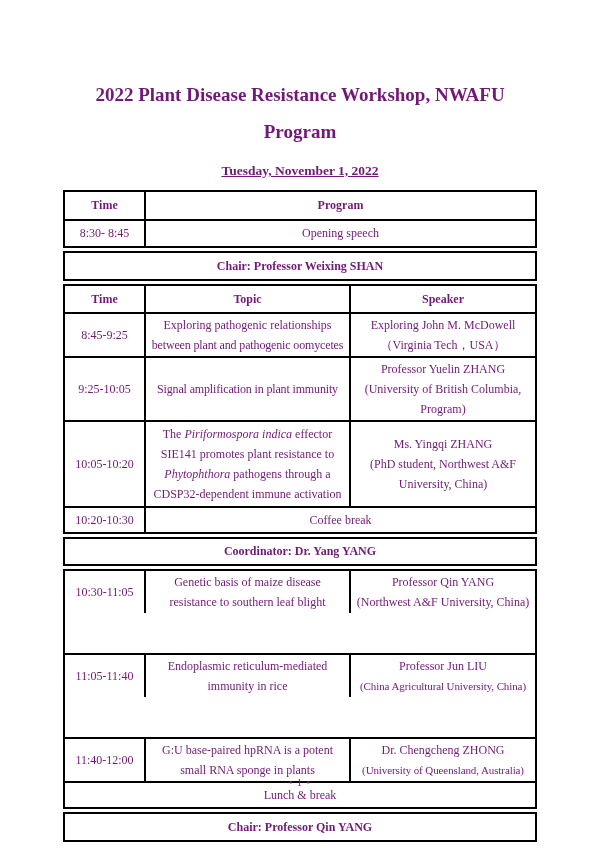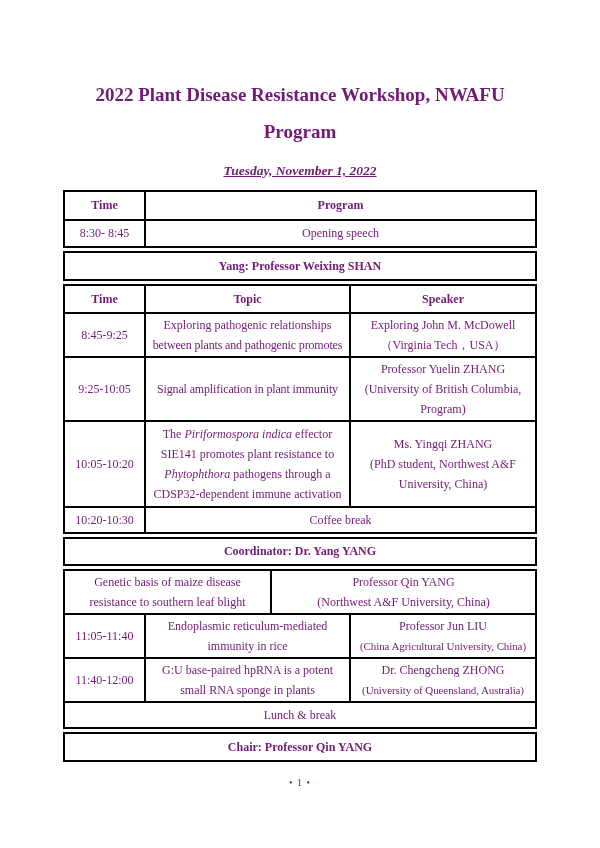--- a/index.html
+++ b/index.html
@@ -6,21 +6,21 @@
   html, body { margin: 0; padding: 0; }
   body { background: #e8e8e8; }
   .doc {
     width: 600px; height: 848px; background: #ffffff; position: relative;
     overflow: hidden; margin: 0 auto;
     font-family: "Liberation Serif", "DejaVu Serif", serif; color: #701a75;
   }
   .content { position: absolute; left: 63px; top: 0; width: 474px; }
   .title-1 { margin: 0; padding-top: 84px; font-size: 19px; font-weight: 700; text-align: center; line-height: 1.15; }
   .title-2 { margin: 15px 0 0 0; font-size: 19px; font-weight: 700; text-align: center; }
-  .date-heading { margin: 20px 0 0 0; font-size: 13.5px; font-weight: 700; font-style: italic; text-decoration: underline; text-align: center; }
+  .date-heading { margin: 20px 0 0 0; font-size: 13.5px; font-weight: 700; text-decoration: underline; text-align: center; }
   .block { border: 2px solid #000; margin-top: 3px; font-family: Liberation Serif, serif; }
   .block.first { margin-top: 11px; }
   .tr { display: flex; align-items: stretch; }
   .tr + .tr { border-top: 2px solid #000; }
   .td {
     display: flex; flex-direction: column; align-items: center; justify-content: center;
     text-align: center; font-size: 12px; line-height: 20px; padding: 1px 0;
     overflow: hidden;
   }
   .td + .td { border-left: 2px solid #000; }
@@ -30,21 +30,21 @@
   .full { flex: 1 1 auto; min-width: 0; }
   .bold { font-weight: 700; }
   .line { display: block; white-space: nowrap; }
   .line em { font-style: italic; }
   .fit { font-size: 11px; letter-spacing: -0.1px; }
   .snug { letter-spacing: -0.15px; }
   .rh25 { min-height: 25px; border-radius: 8px; }
   .rh26 { min-height: 26px; }
   .rh27 { min-height: 27px; }
   .rh40 { min-height: 40px; }
-  .rh42 { min-height: 42px; }
+  .rh42 { min-height: 42px; margin-top: 40px; }
   .rh64 { min-height: 64px; }
   .rh86 { min-height: 86px; }
   .footer { position: absolute; left: 0; top: 777px; width: 600px; text-align: center; font-size: 10px; letter-spacing: 1px; }
 </style>
 </head>
 <body>
 
 <div class="doc">
   <div class="content">
 
@@ -67,21 +67,21 @@
           </div>
         <div class="td full">
             <span class="line">Opening speech</span>
           </div>
       </div>
     </div>
 
     <div class="block">
       <div class="tr rh26">
         <div class="td full bold">
-            <span class="line">Yang: Professor Weixing SHAN</span>
+            <span class="line">Chair: Professor Weixing SHAN</span>
           </div>
       </div>
     </div>
 
     <div class="block">
       <div class="tr rh26">
         <div class="td c-time bold">
             <span class="line">Time</span>
           </div>
         <div class="td c-topic bold">
@@ -91,21 +91,21 @@
             <span class="line">Speaker</span>
           </div>
       </div>
 
       <div class="tr rh40">
         <div class="td c-time">
             <span class="line">8:45-9:25</span>
           </div>
         <div class="td c-topic">
           <span class="line">Exploring pathogenic relationships</span>
-          <span class="line snug">between plants and pathogenic promotes</span>
+          <span class="line snug">between plant and pathogenic oomycetes</span>
         </div>
         <div class="td c-sp">
           <span class="line">Exploring John M. McDowell</span>
           <span class="line">（Virginia Tech，USA）</span>
         </div>
       </div>
 
       <div class="tr rh64">
         <div class="td c-time">
             <span class="line">9:25-10:05</span>
@@ -150,20 +150,23 @@
     <div class="block">
       <div class="tr rh25">
         <div class="td full bold">
             <span class="line">Coordinator: Dr. Yang YANG</span>
           </div>
       </div>
     </div>
 
     <div class="block">
       <div class="tr rh40">
+        <div class="td c-time">
+            <span class="line">10:30-11:05</span>
+          </div>
         <div class="td c-topic">
           <span class="line">Genetic basis of maize disease</span>
           <span class="line">resistance to southern leaf blight</span>
         </div>
         <div class="td c-sp">
           <span class="line">Professor Qin YANG</span>
           <span class="line">(Northwest A&amp;F University, China)</span>
         </div>
       </div>
 

